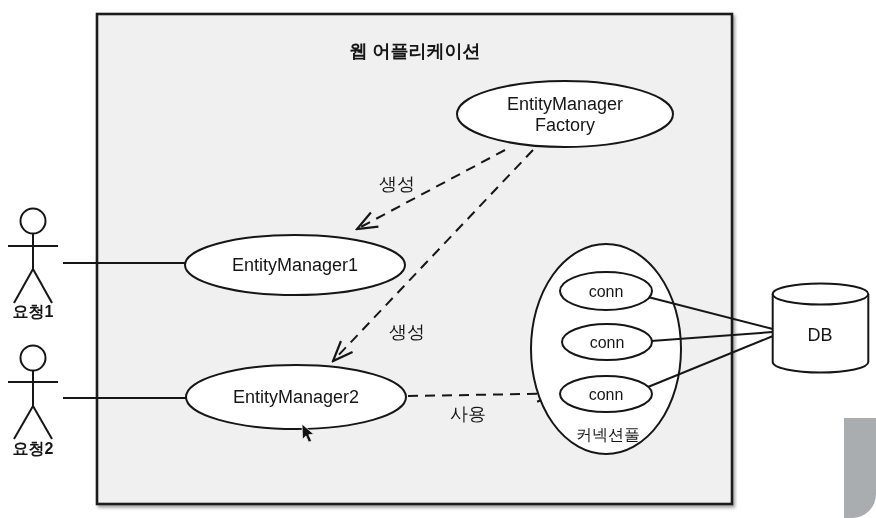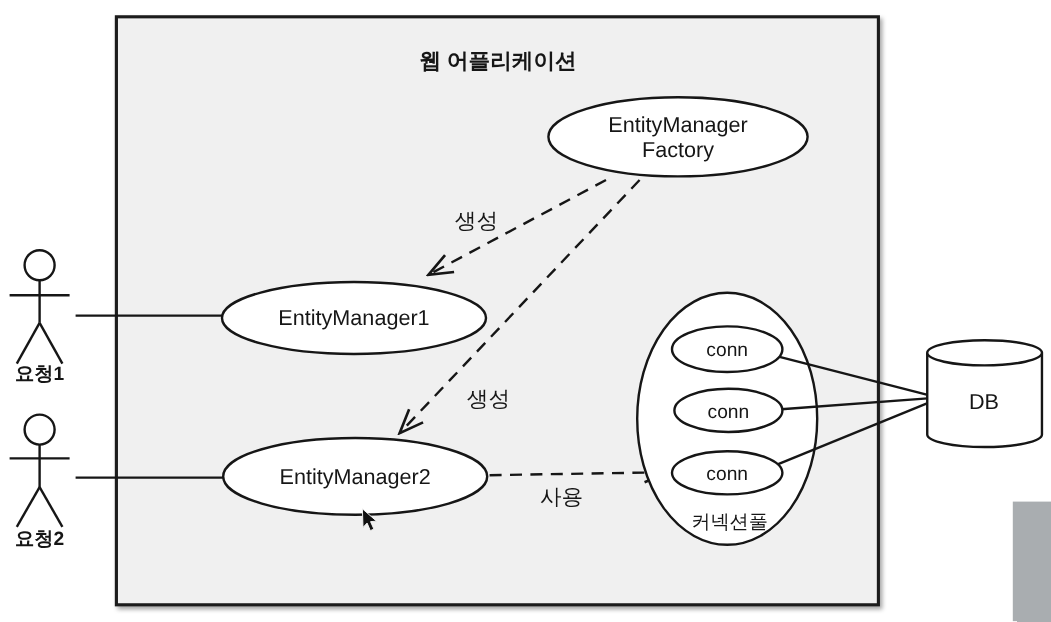--- a/index.html
+++ b/index.html
@@ -2,20 +2,21 @@
 <html><head>
 <meta charset="utf-8">
 <style>
   html, body { margin: 0; padding: 0; background: #ffffff; }
   #stage {
     position: relative;
     width: 876px; height: 518px;
     background: #ffffff;
     overflow: hidden;
     font-family: "Liberation Sans", sans-serif;
+    border-radius: 24px;
   }
   svg { display: block; }
   text {
     font-family: "Liberation Sans", sans-serif;
     fill: #161616;
   }
   .node-label  { font-size: 18px; }
   .small-label { font-size: 16px; }
   .edge-label  { font-size: 18px; }
   .bold        { font-weight: bold; }

